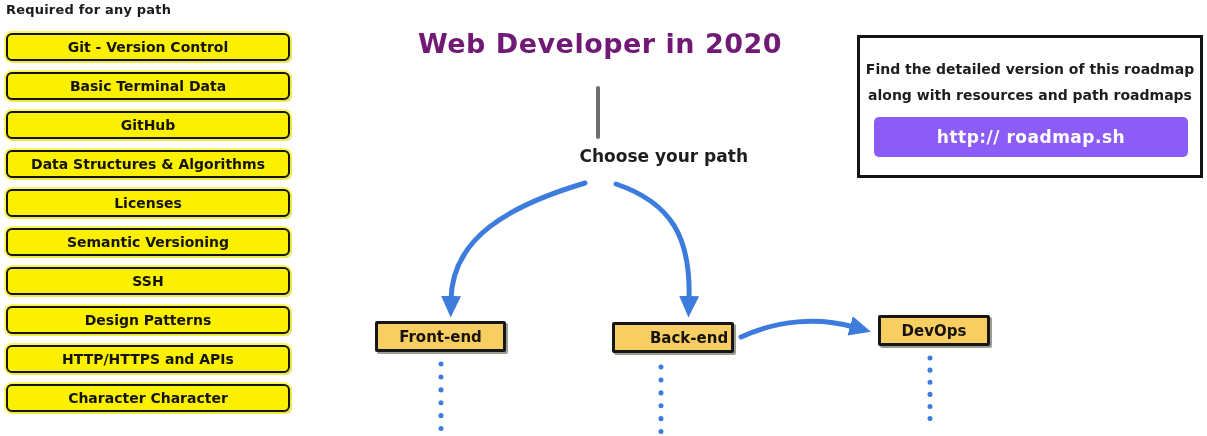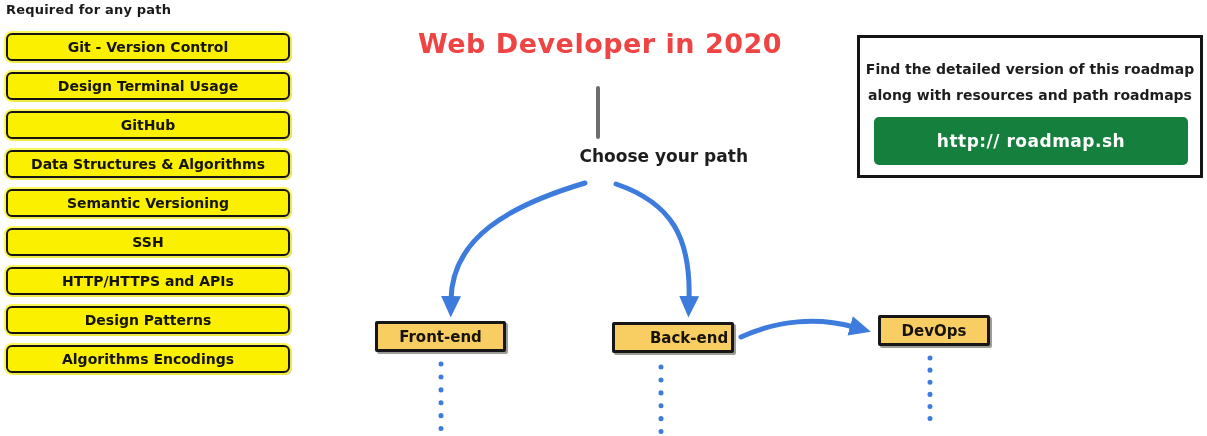--- a/index.html
+++ b/index.html
@@ -27,21 +27,21 @@
     border-radius:6px;
     box-shadow: 0 0 0 2px rgba(247,240,0,0.65), 2px 2px 0 rgba(120,115,0,0.25);
     font-size:14px; font-weight:700; color:#14140a;
     display:flex; align-items:center; justify-content:center;
     line-height:1; cursor:pointer;
   }
 
   
   .title {
     position:absolute; left:380px; top:28px; width:440px;
-    text-align:center; font-size:27px; font-weight:700; color:#ef4444;
+    text-align:center; font-size:27px; font-weight:700; color:#701a75;
     letter-spacing:.5px;
   }
   .choose-label {
     position:absolute; left:448px; top:146px; width:300px;
     text-align:right; font-size:17px; font-weight:700; color:#1d1d1d;
   }
   .path-box {
     position:absolute; height:31px;
     background:#F8CE63;
     border:3px solid #161616;
@@ -62,43 +62,44 @@
     position:absolute; left:857px; top:35px; width:346px; height:143px;
     background:#ffffff; border:3px solid #141414;
     text-align:center;
   }
   .info-line {
     font-size:14px; font-weight:700; color:#1d1d1d;
     line-height:26px;
   }
   .info-line-1 { margin-top:18px; }
   .roadmap-button {
-    position:absolute; left:14px; right:12px; top:79px; height:48px;
-    background:#15803d; border-radius:5px;
+    position:absolute; left:14px; right:12px; top:79px; height:40px;
+    background:#8b5cf6; border-radius:5px;
     color:#ffffff; font-size:17px; font-weight:700; letter-spacing:.5px;
     display:flex; align-items:center; justify-content:center;
     cursor:pointer;
   }
 </style>
 </head>
 <body>
 
 <div class="canvas">
 
   <div class="left-panel">
     <div class="panel-header">Required for any path</div>
     <div class="skill-box">Git - Version Control</div>
-    <div class="skill-box">Design Terminal Usage</div>
+    <div class="skill-box">Basic Terminal Data</div>
     <div class="skill-box">GitHub</div>
     <div class="skill-box">Data Structures &amp; Algorithms</div>
+    <div class="skill-box">Licenses</div>
     <div class="skill-box">Semantic Versioning</div>
     <div class="skill-box">SSH</div>
+    <div class="skill-box">Design Patterns</div>
     <div class="skill-box">HTTP/HTTPS and APIs</div>
-    <div class="skill-box">Design Patterns</div>
-    <div class="skill-box">Algorithms Encodings</div>
+    <div class="skill-box">Character Character</div>
   </div>
 
   <div class="title">Web Developer in 2020</div>
 
   <svg class="overlay" viewBox="0 0 1207 436" xmlns="http://www.w3.org/2000/svg">
     <defs>
       <marker id="arrowhead" markerWidth="4.6" markerHeight="4.2" refX="0.8" refY="2" orient="auto">
         <path d="M0,0 L4.3,2 L0,4 z" fill="#3D7CDC"></path>
       </marker>
     </defs>

